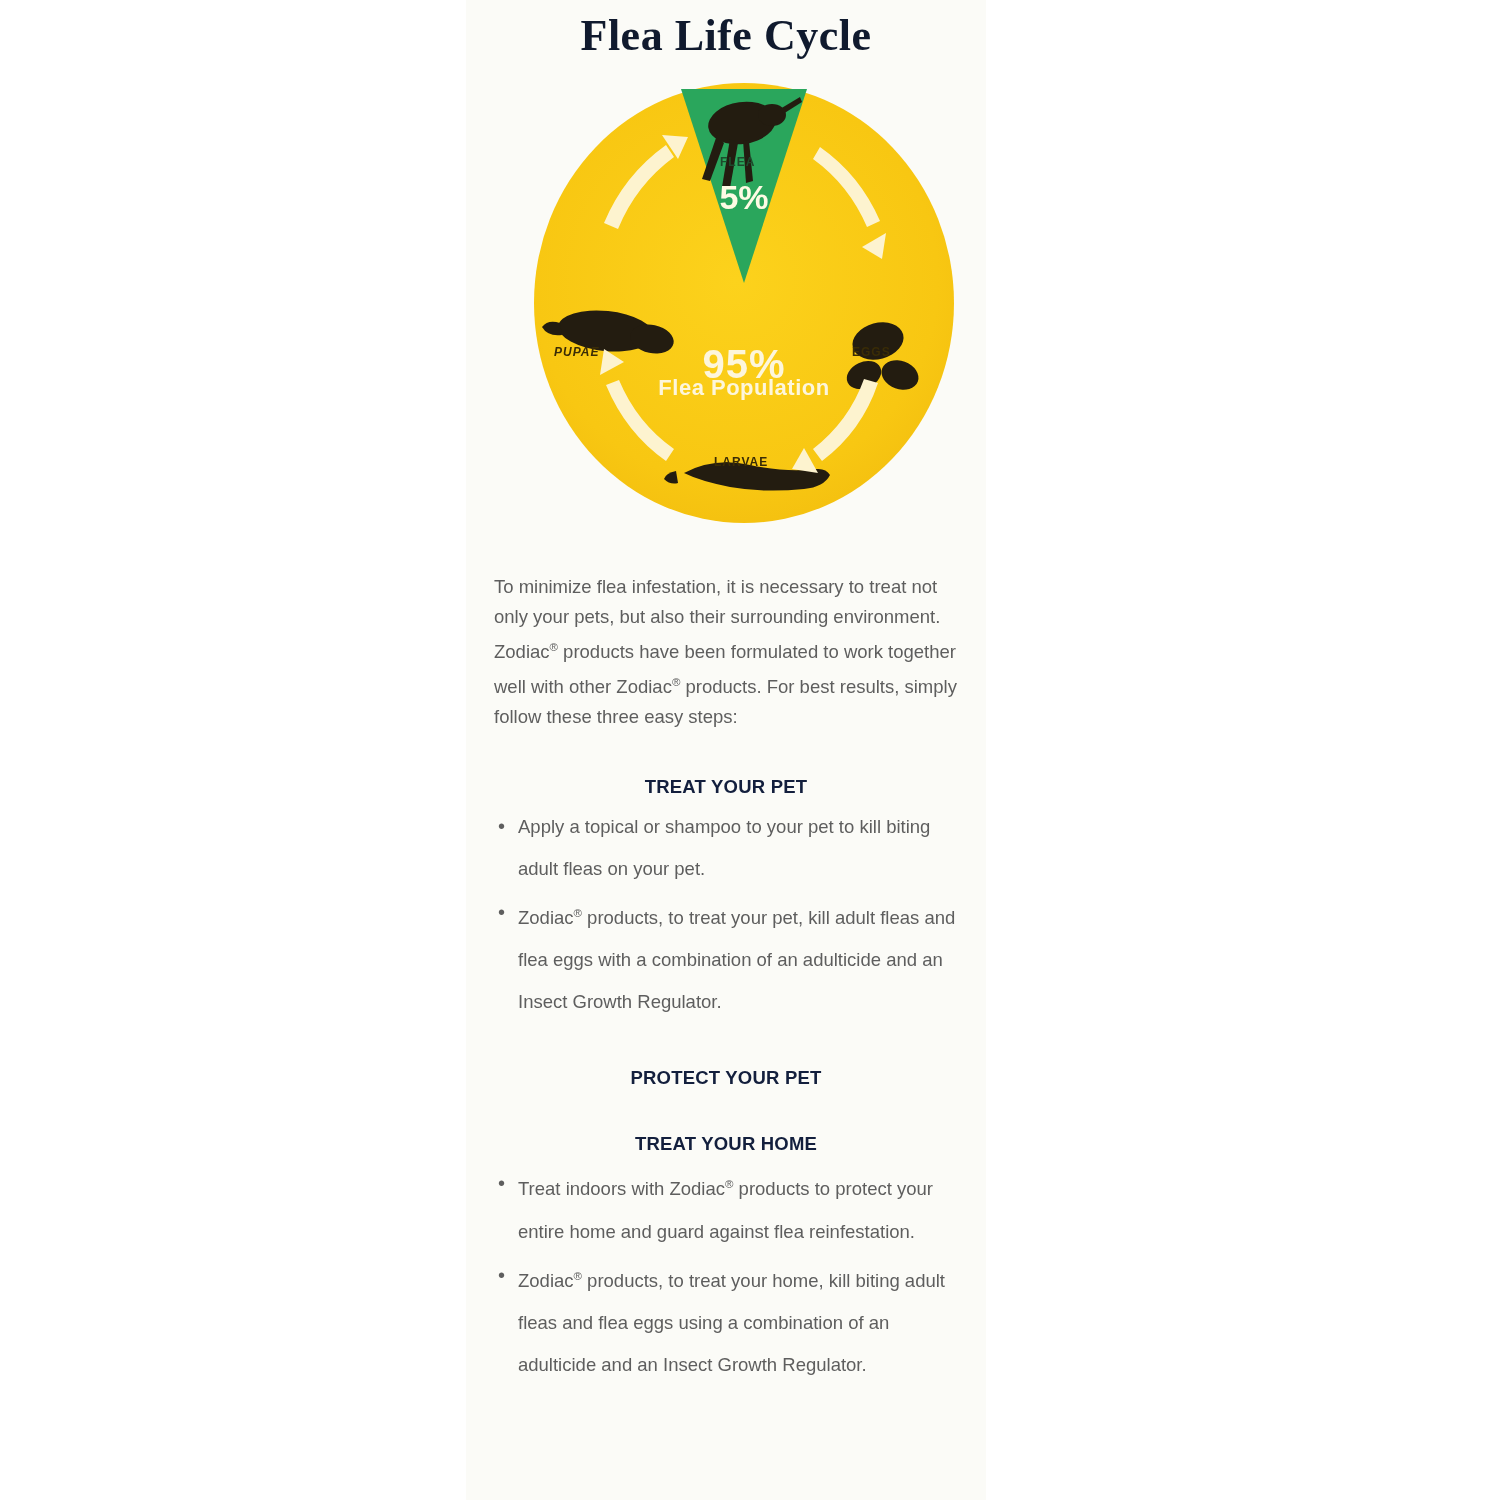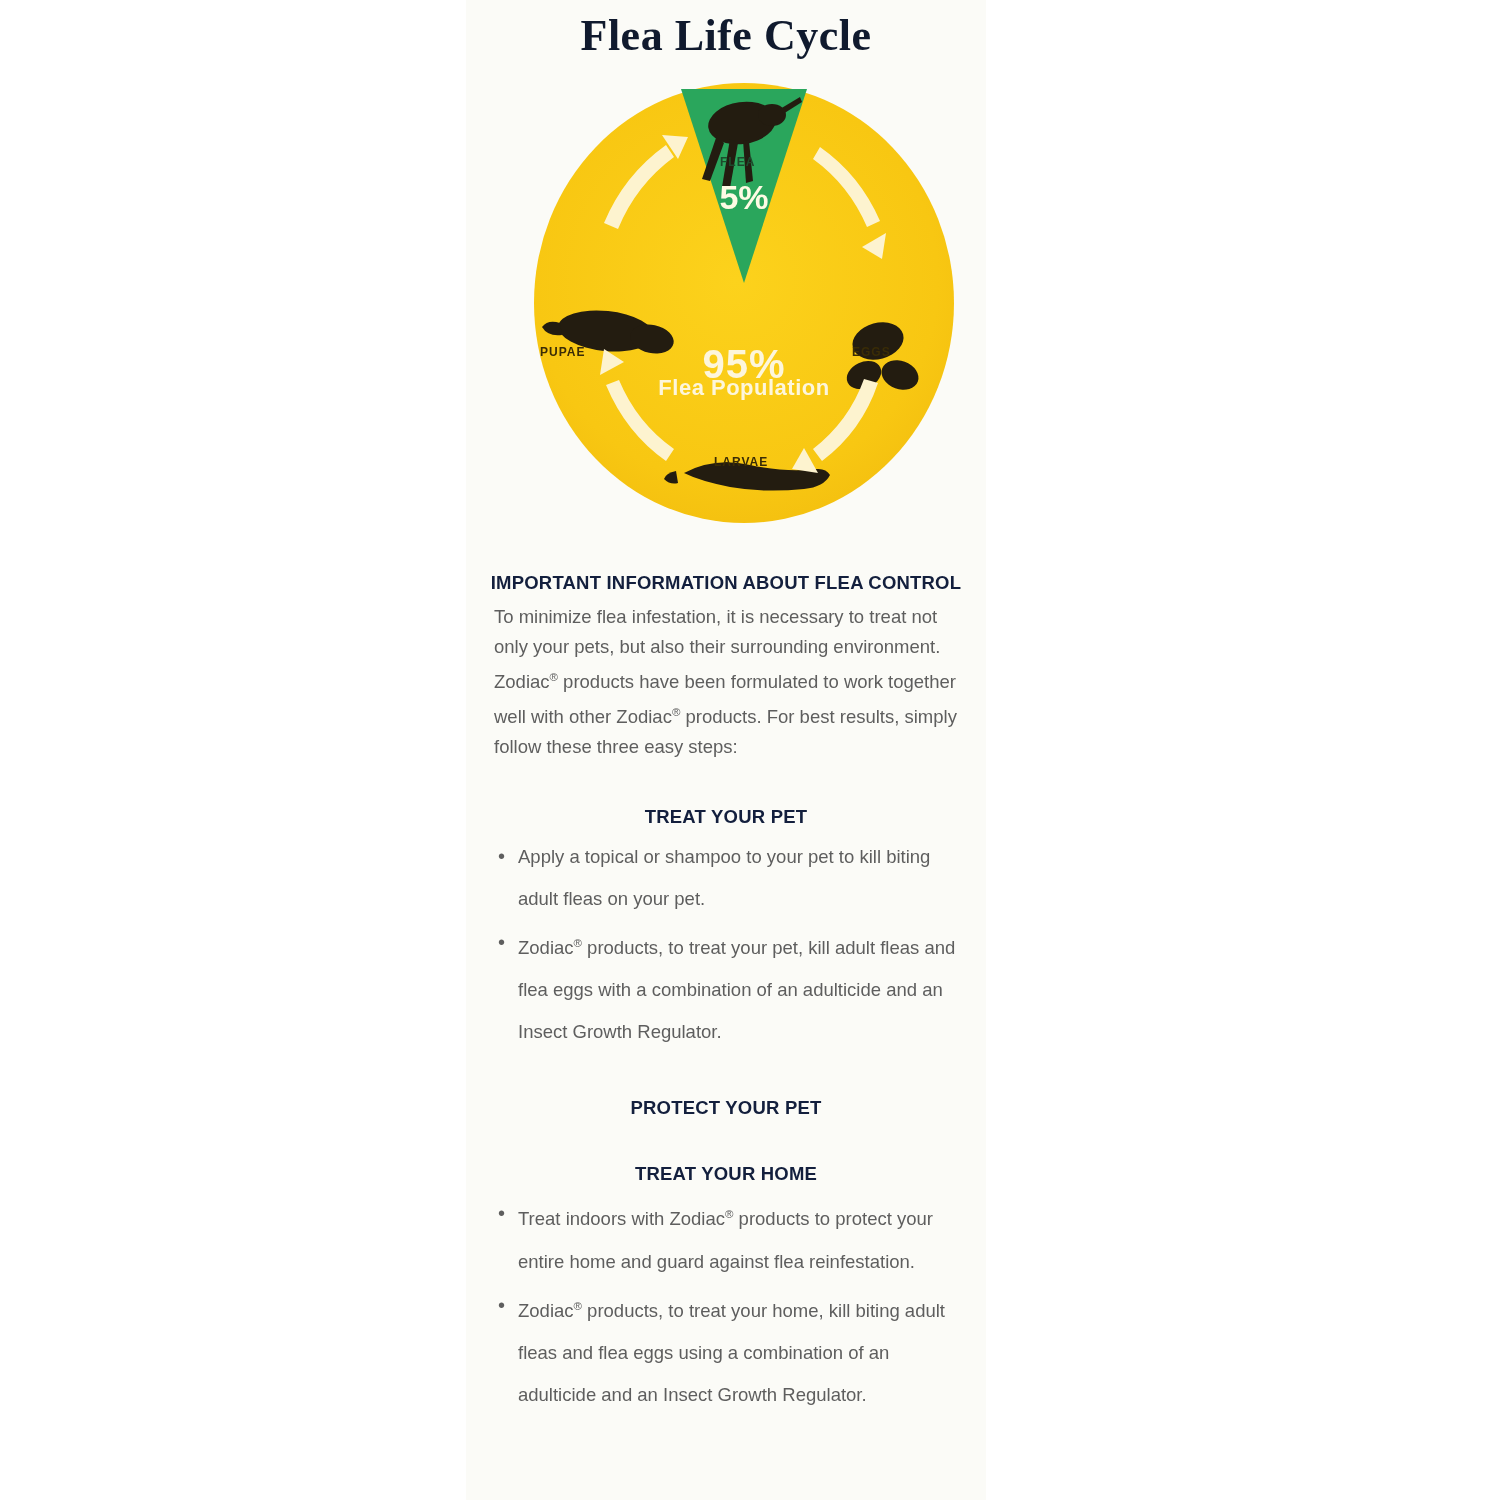--- a/index.html
+++ b/index.html
@@ -108,21 +108,21 @@
   .stage-label {
     position: absolute;
     font-size: 12px;
     font-weight: bold;
     letter-spacing: 1px;
     color: #3a2c06;
   }
   #label-flea  { left: 186px; top: 72px; color:#1d4a2c; }
   #label-eggs  { left: 318px; top: 262px; }
   #label-larvae{ left: 180px; top: 372px; }
-  #label-pupae { left: 6px;   top: 262px; }
+  #label-pupae { left: 20px;   top: 262px; font-style: italic; }
 
   
   #content {
     position: absolute;
     left: 12px;
     top: 572px;
     width: 496px;
     color: #5c5c5c;
   }
   .sec-head {
@@ -231,21 +231,20 @@
         <div class="stage-label" id="label-flea">FLEA</div>
         <div class="stage-label" id="label-eggs">EGGS</div>
         <div class="stage-label" id="label-larvae">LARVAE</div>
         <div class="stage-label" id="label-pupae">PUPAE</div>
       </div>
     </div>
 
     <div id="content">
 
       <div>
-        <div class="sec-head">IMPORTANT INFORMATION ABOUT FLEA CONTROL</div>
         <p class="intro">To minimize flea infestation, it is necessary to treat not only your pets, but also their surrounding environment. Zodiac<sup class="reg">®</sup> products have been formulated to work together well with other Zodiac<sup class="reg">®</sup> products. For best results, simply follow these three easy steps:</p>
       </div>
 
       <div class="block">
         <div class="sec-head">TREAT YOUR PET</div>
         <ul class="bullets">
           <li>Apply a topical or shampoo to your pet to kill biting adult fleas on your pet.</li>
           <li>Zodiac<sup class="reg">®</sup> products, to treat your pet, kill adult fleas and flea eggs with a combination of an adulticide and an Insect Growth Regulator.</li>
         </ul>
       </div>

